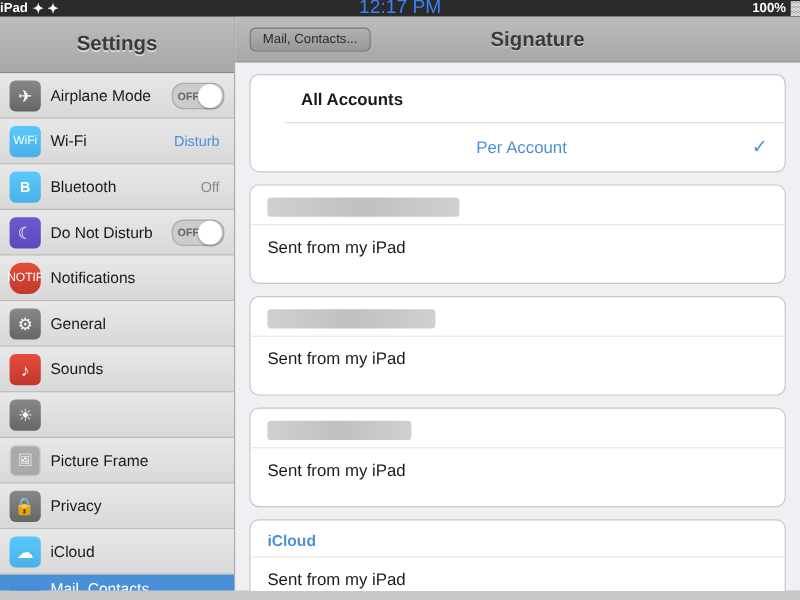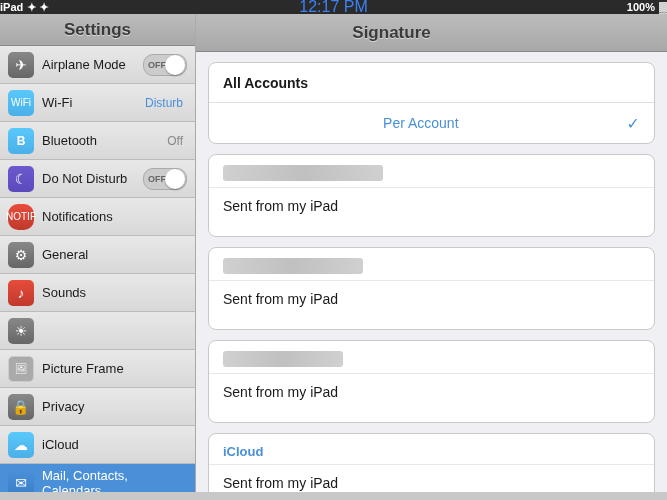--- a/index.html
+++ b/index.html
@@ -35,21 +35,21 @@
     }
 
     
     .sidebar {
       width: 196px;
       background: #d2d2d2;
       border-right: 1px solid #aaa;
       overflow: hidden;
     }
     .sidebar-header {
-      height: 32px;
+      height: 47px;
       background: linear-gradient(to bottom, #bcbcbc, #a8a8a8);
       display: flex;
       align-items: center;
       justify-content: center;
       border-bottom: 1px solid #888;
     }
     .sidebar-header-title {
       font-size: 17px;
       font-weight: bold;
       color: #3a3a3a;
@@ -172,20 +172,21 @@
       border: 1px solid #c8c8c8;
       overflow: hidden;
     }
 
     .sig-row {
       display: flex;
       align-items: center;
       padding: 10px 14px;
       border-bottom: 1px solid #e0e0e0;
       min-height: 40px;
+      margin-left: 28px;
     }
     .sig-row:last-child { border-bottom: none; text-align: center; }
     .sig-row-label {
       font-size: 14px;
       color: #1a1a1a;
       flex: 1;
     }
     .sig-row-label.bold { font-weight: 600; }
     .sig-row-label.blue { color: #4a90d9; }
     .checkmark {
@@ -308,20 +309,21 @@
 
     <div class="sidebar-item active">
       <div class="item-icon icon-mail">✉</div>
       <span class="item-label">Mail, Contacts, Calendars</span>
     </div>
 
   </div>
 
   <div class="content-area">
     <div class="content-header">
+      <div class="breadcrumb-pill">Mail, Contacts...</div>
       <div class="content-header-title">Signature</div>
     </div>
 
     <div class="signature-content">
 
       <div class="sig-section">
         <div class="sig-row">
           <span class="sig-row-label bold">All Accounts</span>
         </div>
         <div class="sig-row">

